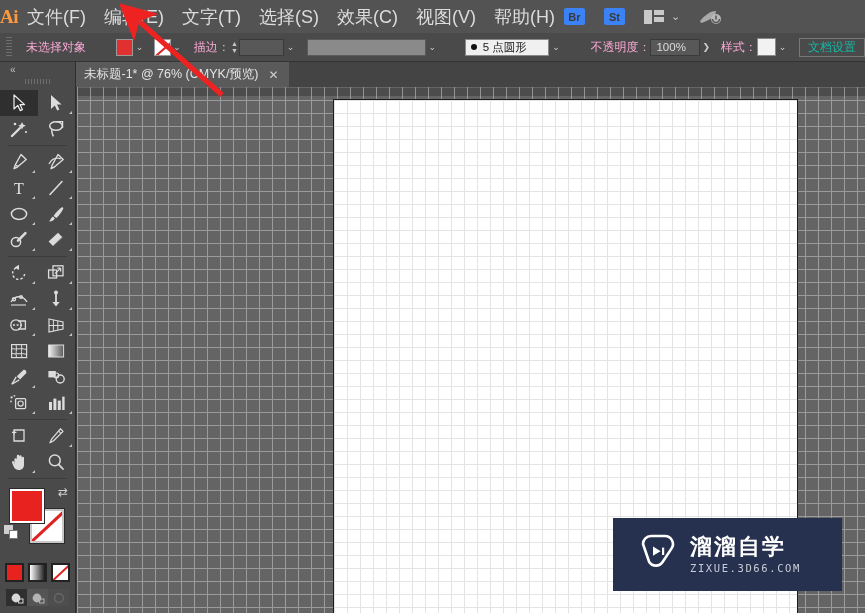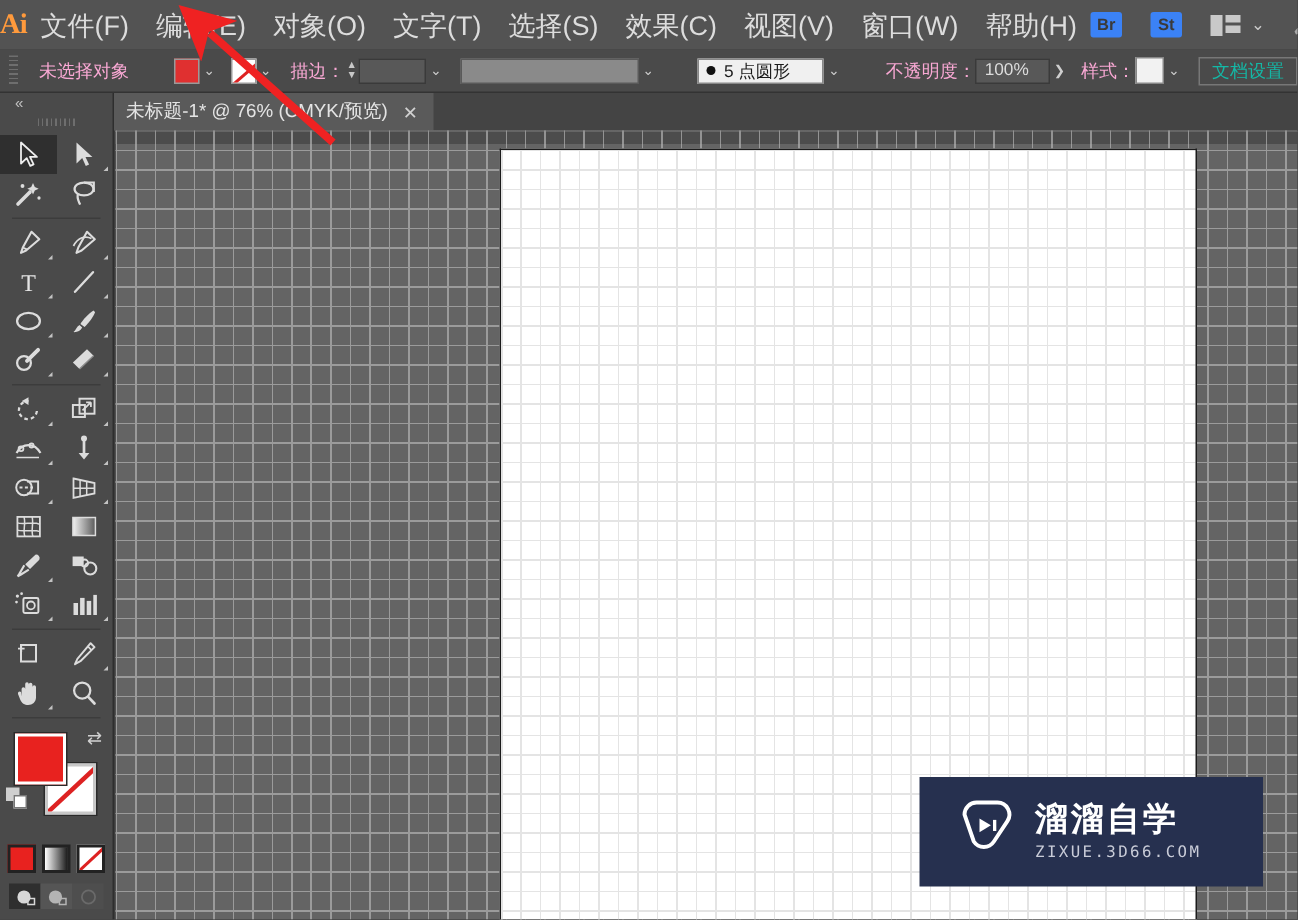--- a/index.html
+++ b/index.html
@@ -175,26 +175,24 @@
 </head>
 <body>
 
 <div id="app">
 
   <div id="menubar">
     <div id="ai-logo">Ai</div>
 
     <div class="menu-item">文件(F)</div>
     <div class="menu-item">编辑(E)</div>
-    <div class="menu-item">对象(O)</div>
     <div class="menu-item">文字(T)</div>
     <div class="menu-item">选择(S)</div>
     <div class="menu-item">效果(C)</div>
     <div class="menu-item">视图(V)</div>
-    <div class="menu-item">窗口(W)</div>
     <div class="menu-item">帮助(H)</div>
 
     <div id="menu-right">
       <div class="apptile">Br</div>
       <div class="apptile">St</div>
       <div id="ws-switcher">
         <div id="ws-icon">
           <span class="l"></span>
             <span class="r1"></span>
             <span class="r2"></span>

